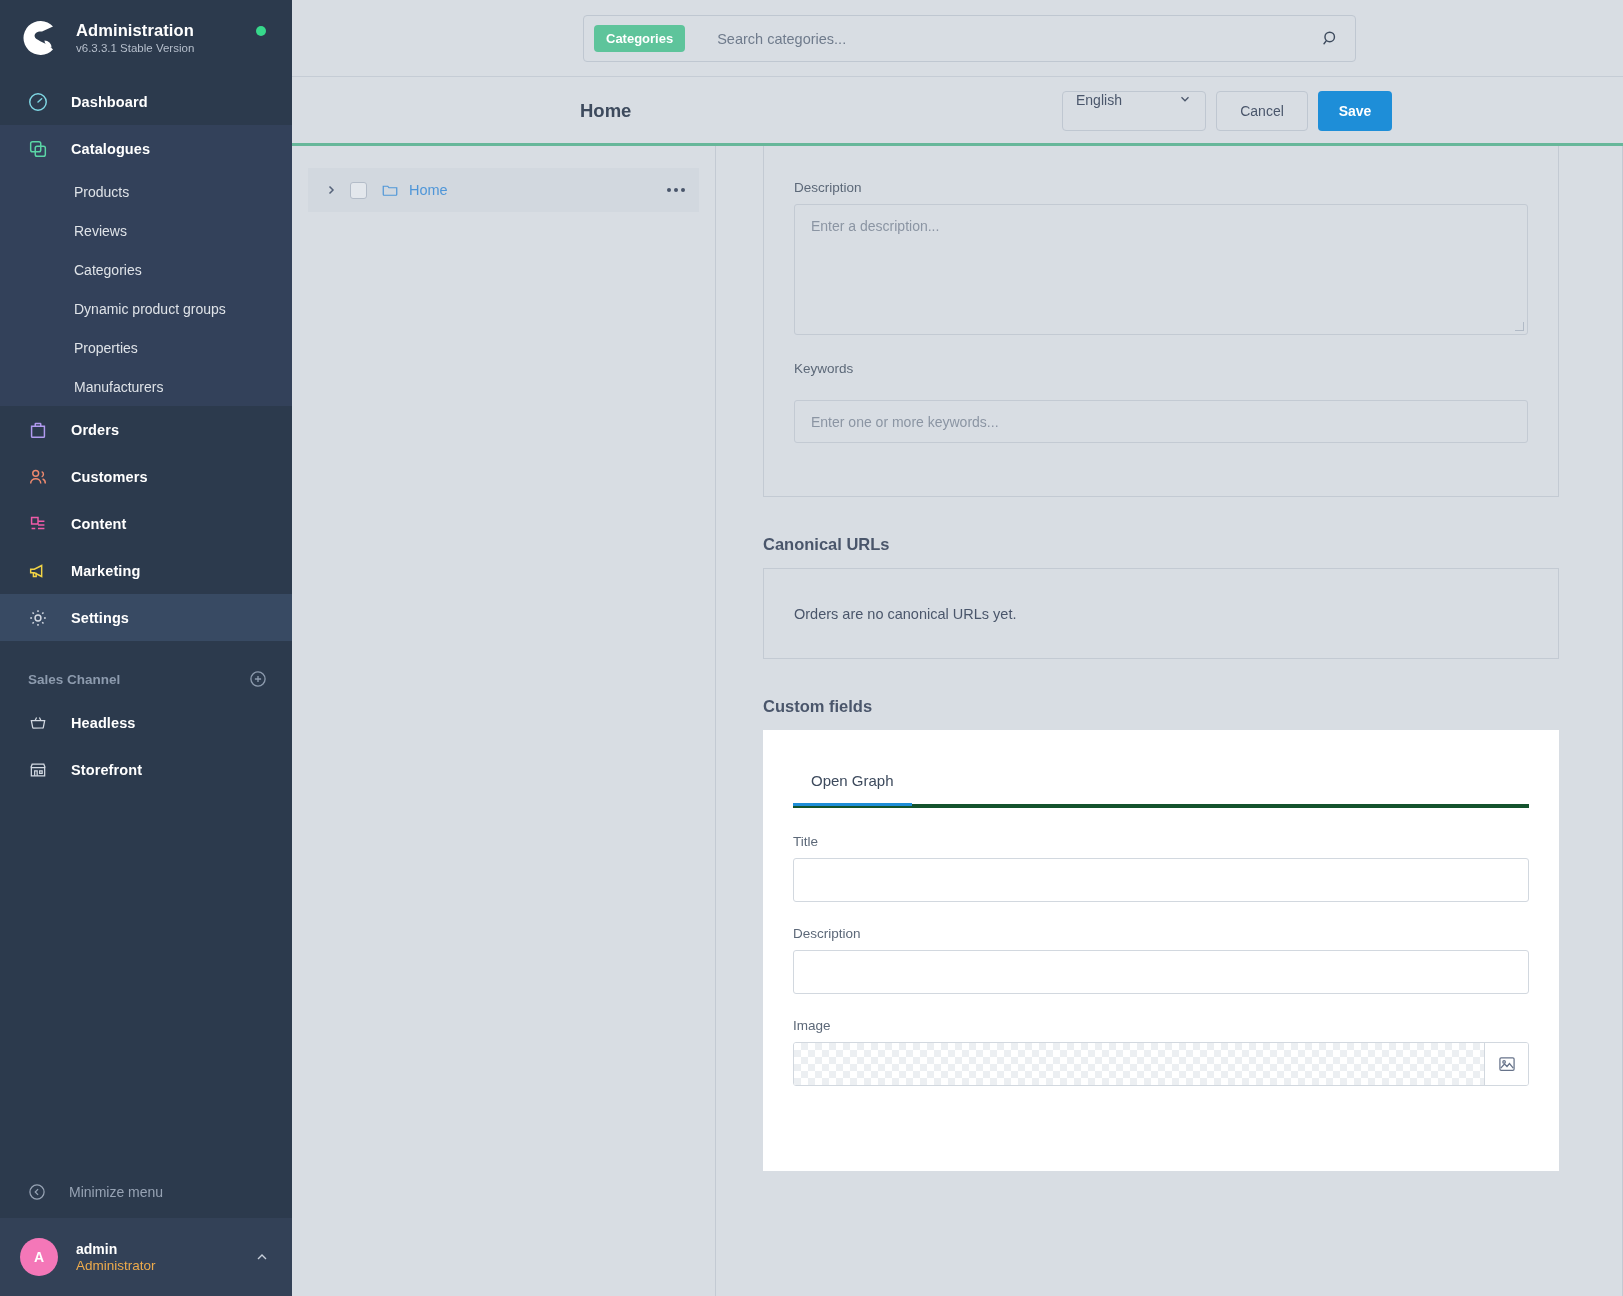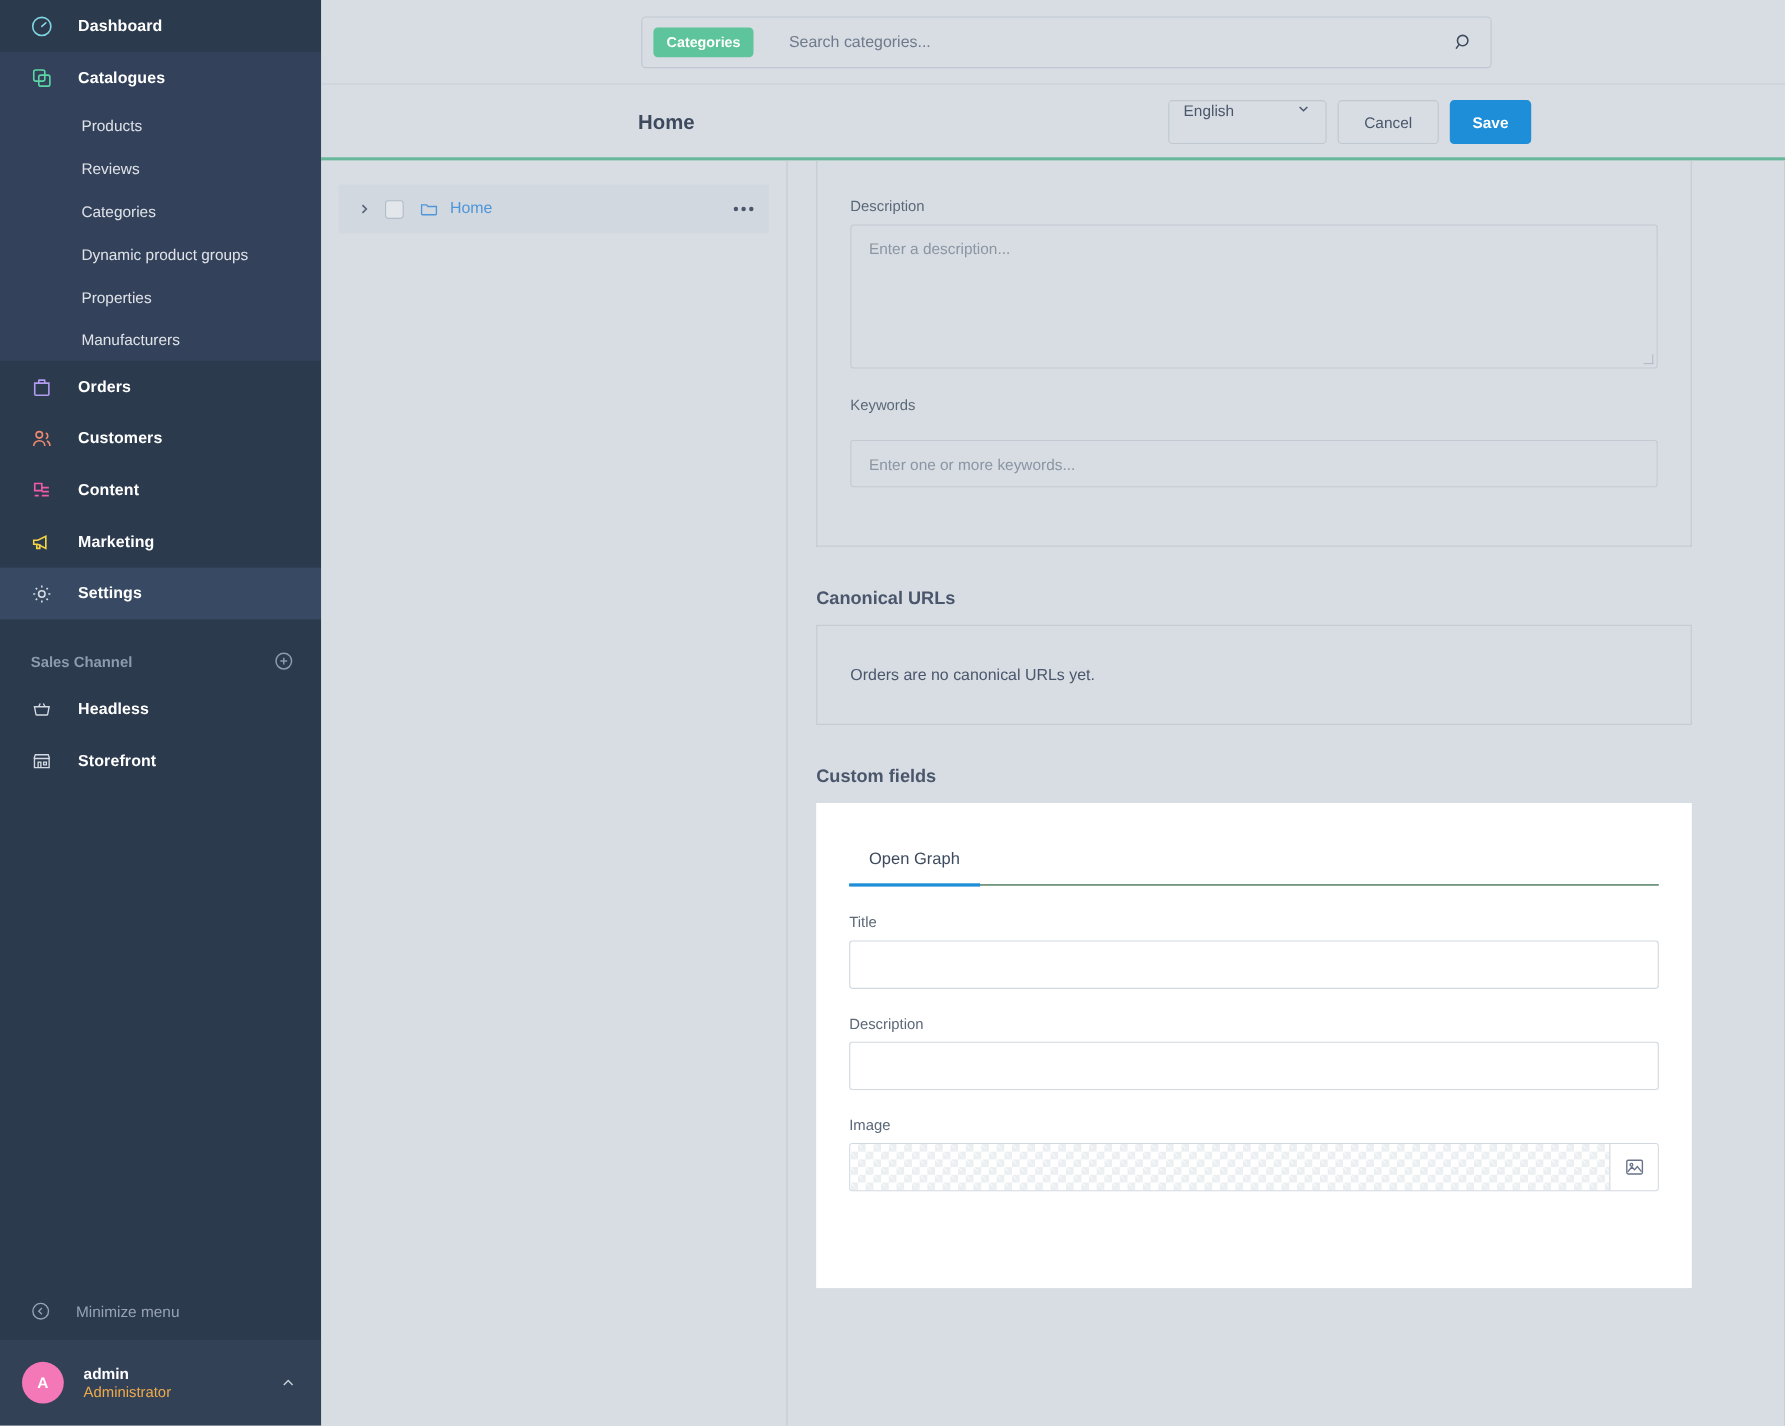--- a/index.html
+++ b/index.html
@@ -230,21 +230,21 @@
   .tree-label {
     margin-left: 10px; font-size: 14.5px; color: #4f96d8;
   }
   .tree-more { margin-left: auto; display: flex; gap: 3px; cursor: pointer; }
   .tree-more i {
     width: 4px; height: 4px; border-radius: 50%; background: #4a566b;
     display: block;
   }
 
   .detail-panel {
-    position: absolute; left: 418px; top: 0;
+    position: absolute; left: 439px; top: 0;
     width: 860px; height: 1150px;
     overflow: hidden;
   }
 
   .card {
     margin: 0 32px;
     border: 1px solid #c3cad3;
     background: transparent;
     padding: 0 30px 30px 30px;
   }
@@ -299,21 +299,21 @@
     font-size: 14.5px; color: #4a566b;
   }
 
   .cf-card {
     margin: 0 32px;
     background: #ffffff;
     padding: 42px 30px 40px 30px;
     height: 441px;
   }
   .tabs {
-    border-bottom: 1px solid #14532d;
+    border-bottom: 4px solid #14532d;
     display: flex;
     margin-bottom: 26px;
   }
   .tab {
     font-size: 15px; color: #3d4a5d;
     padding: 0 18px 14px 18px;
     border-bottom: 3px solid #1e8ed8;
     margin-bottom: -2px;
     cursor: pointer;
   }
@@ -352,20 +352,33 @@
     background: #c3cad3;
   }
 </style>
 </head>
 <body>
 
 <div class="app">
 
   <aside class="sidebar">
 
+    <div class="brand">
+      <div class="brand-logo">
+        <svg width="40" height="40" viewBox="0 0 40 40">
+          <path d="M33 8.5A17 17 0 1 0 33 31.5 C28 26 21 24 16.5 21 C12.5 18.2 15 13 22 13.6 Z" fill="#ffffff"></path>
+          <path d="M24.5 22.5 A7 7 0 0 1 31.5 29.5 A7 7 0 0 1 24.5 22.5 Z" fill="#ffffff"></path>
+        </svg>
+      </div>
+      <div class="brand-text">
+        <div class="brand-title">Administration</div>
+        <div class="brand-version">v6.3.3.1 Stable Version</div>
+      </div>
+      <div class="brand-dot"></div>
+    </div>
 
     <nav class="nav">
 
       <div class="nav-item">
         <span class="ico">
           <svg width="22" height="22" viewBox="0 0 24 24" fill="none" stroke="#7fd6e3" stroke-width="1.6">
             <circle cx="12" cy="12" r="9"></circle>
               <path d="M12 12 L16 8.5" stroke-linecap="round"></path>
           </svg>
         </span>

